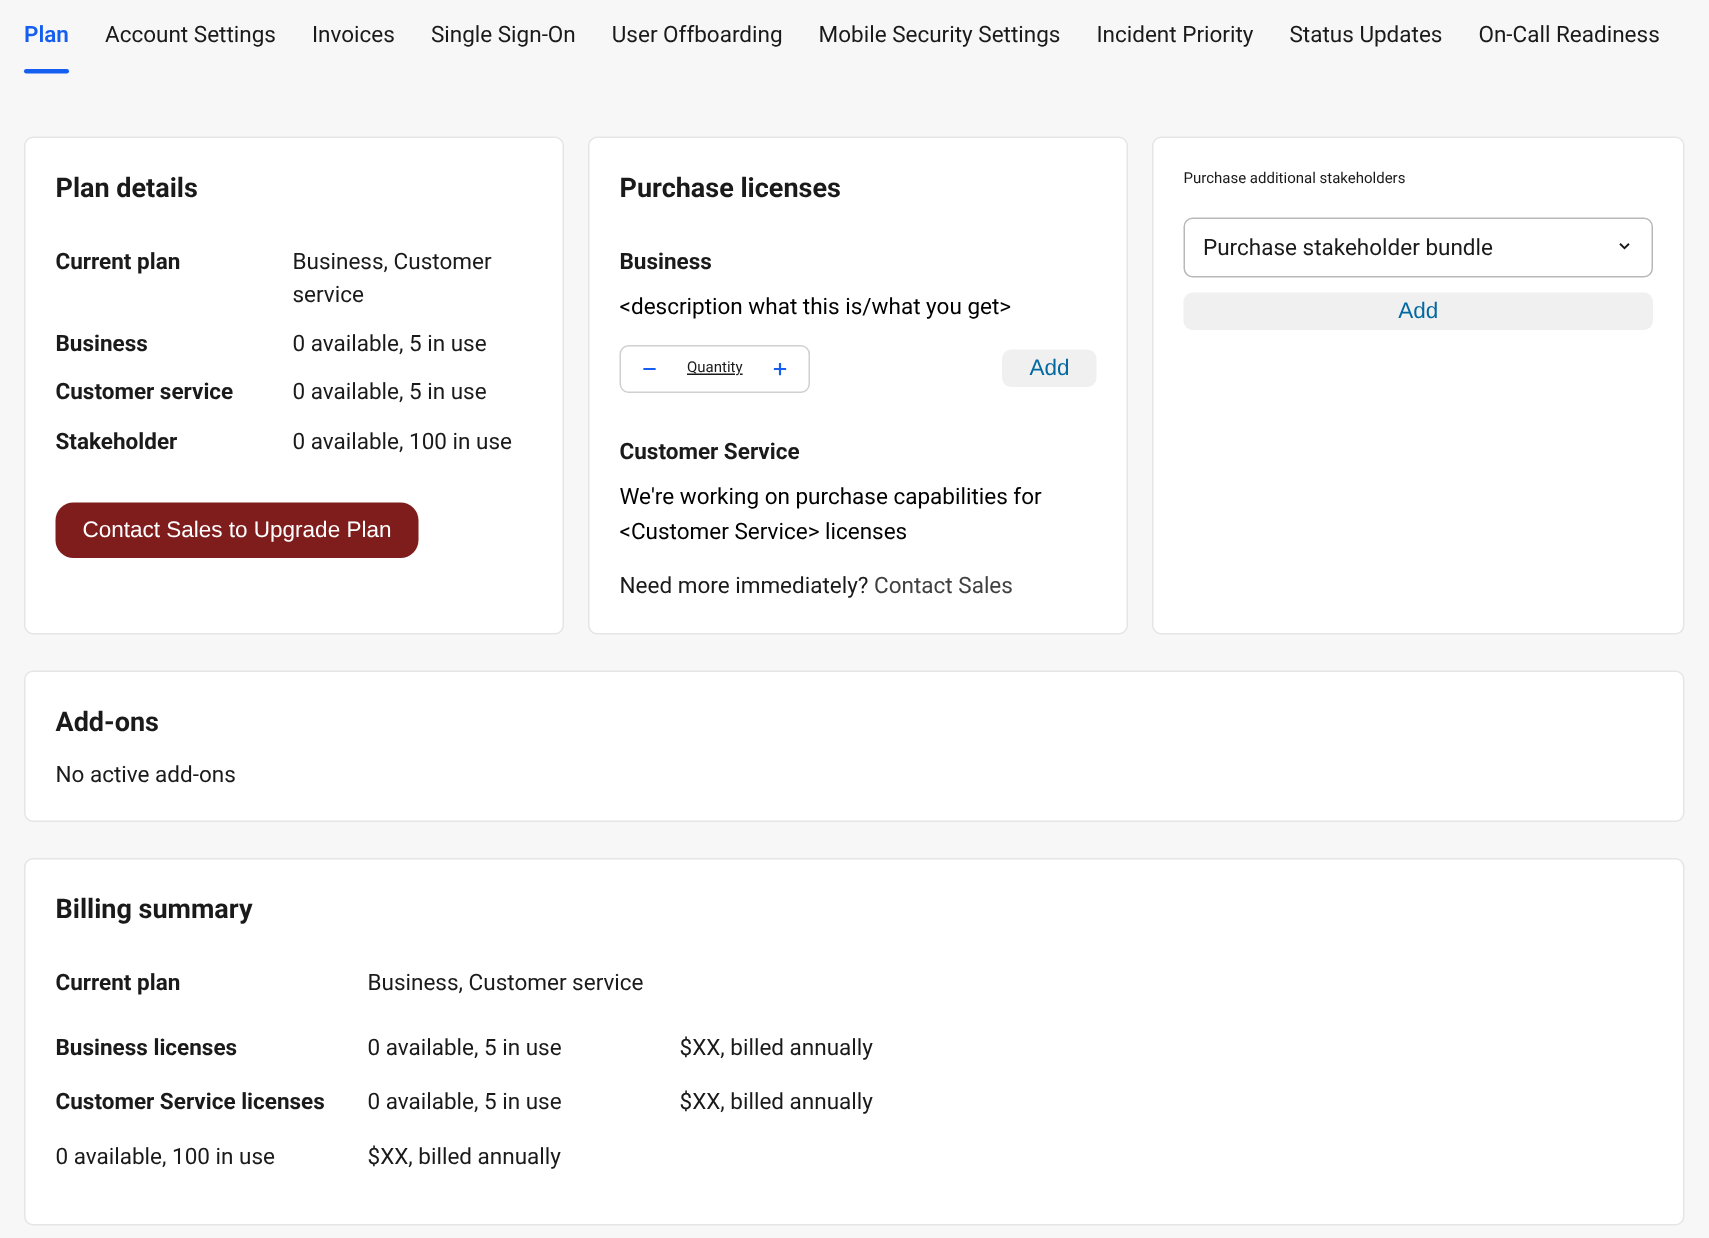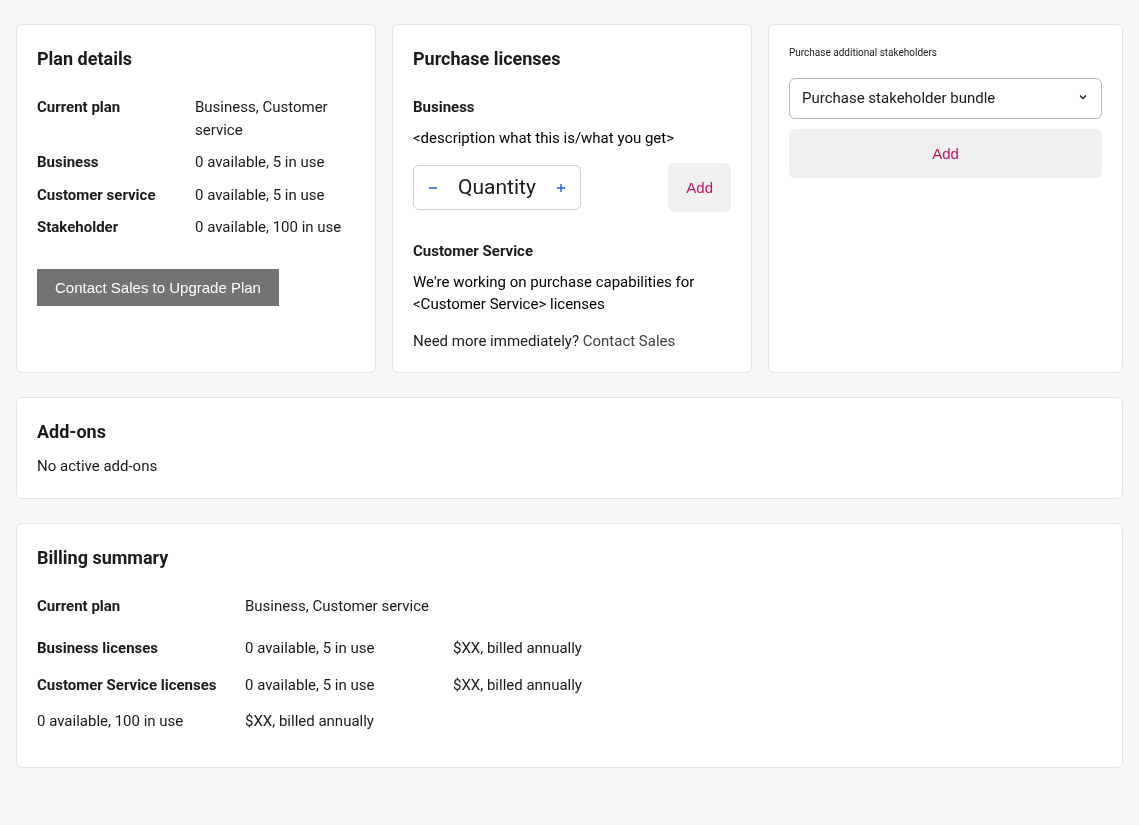--- a/index.html
+++ b/index.html
@@ -41,21 +41,21 @@
       bottom: 0;
       left: 0;
       width: 30px;
       height: 3px;
       background: #155eef;
       border-radius: 2px;
     }
     .row3 {
       display: flex;
       gap: 16px;
-      margin-top: 24px;
+      margin-top: 41px;
     }
     .card {
       background: #fff;
       border: 1px solid #e5e5e5;
       border-radius: 6px;
       padding: 20px;
     }
     .card1 { flex: 0 0 360px; }
     .card2 { flex: 0 0 360px; }
     .card3 { flex: 1; }
@@ -71,24 +71,24 @@
     }
     .kv-label {
       font-weight: 700;
       flex: 0 0 158px;
       font-size: 15px;
     }
     .kv-value {
       font-size: 15px;
     }
     .btn-primary {
-      background: #737373;
+      background: #7f1d1d;
       color: #fff;
       border: none;
-      border-radius: 0;
+      border-radius: 12px;
       padding: 10px 18px;
       font-size: 15px;
       cursor: pointer;
       margin-top: 20px;
     }
     .section-sub {
       font-weight: 700;
       font-size: 15px;
       margin-bottom: 8px;
     }
@@ -115,28 +115,29 @@
       height: 18px;
       display: flex;
       align-items: center;
       justify-content: center;
       cursor: pointer;
       color: #155eef;
       font-size: 18px;
       font-weight: 400;
     }
     .stepper-label {
-      font-size: 21px;
+      font-size: 10px;
+      text-decoration: underline;
     }
     .btn-secondary {
       background: #f0f0f0;
-      color: #be185d;
+      color: #0369a1;
       border: none;
       border-radius: 6px;
-      padding: 16px 18px;
+      padding: 4px 18px;
       font-size: 15px;
       cursor: pointer;
     }
     .btn-secondary.right {
       margin-left: auto;
     }
     .cs-section {
       margin-top: 28px;
     }
     .link {
@@ -199,20 +200,31 @@
     .billing-rows {
       margin-top: 24px;
     }
     .spacer { height: 6px; }
   </style>
 </head>
 <body>
 
 <div class="container">
 
+  <div class="tabs">
+    <div class="tab active">Plan</div>
+    <div class="tab">Account Settings</div>
+    <div class="tab">Invoices</div>
+    <div class="tab">Single Sign-On</div>
+    <div class="tab">User Offboarding</div>
+    <div class="tab">Mobile Security Settings</div>
+    <div class="tab">Incident Priority</div>
+    <div class="tab">Status Updates</div>
+    <div class="tab">On-Call Readiness</div>
+  </div>
 
   <div class="row3">
 
     <div class="card card1">
       <h3>Plan details</h3>
 
       <div class="kv-row">
         <div class="kv-label">Current plan</div>
         <div class="kv-value">Business, Customer service</div>
       </div>

